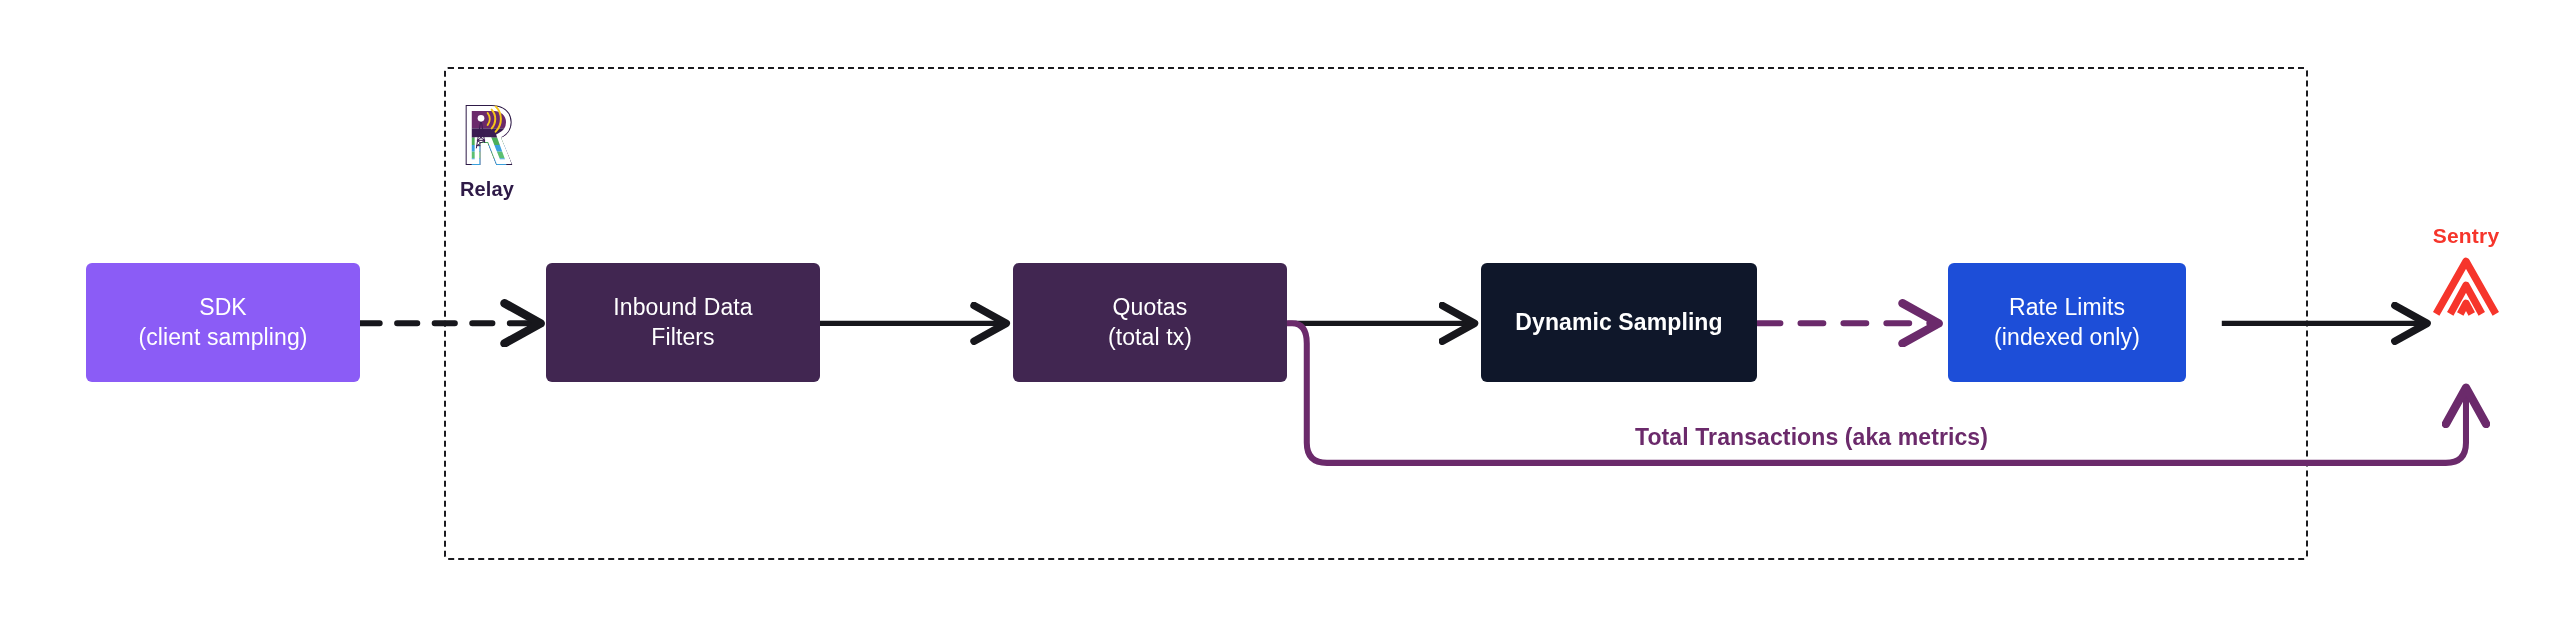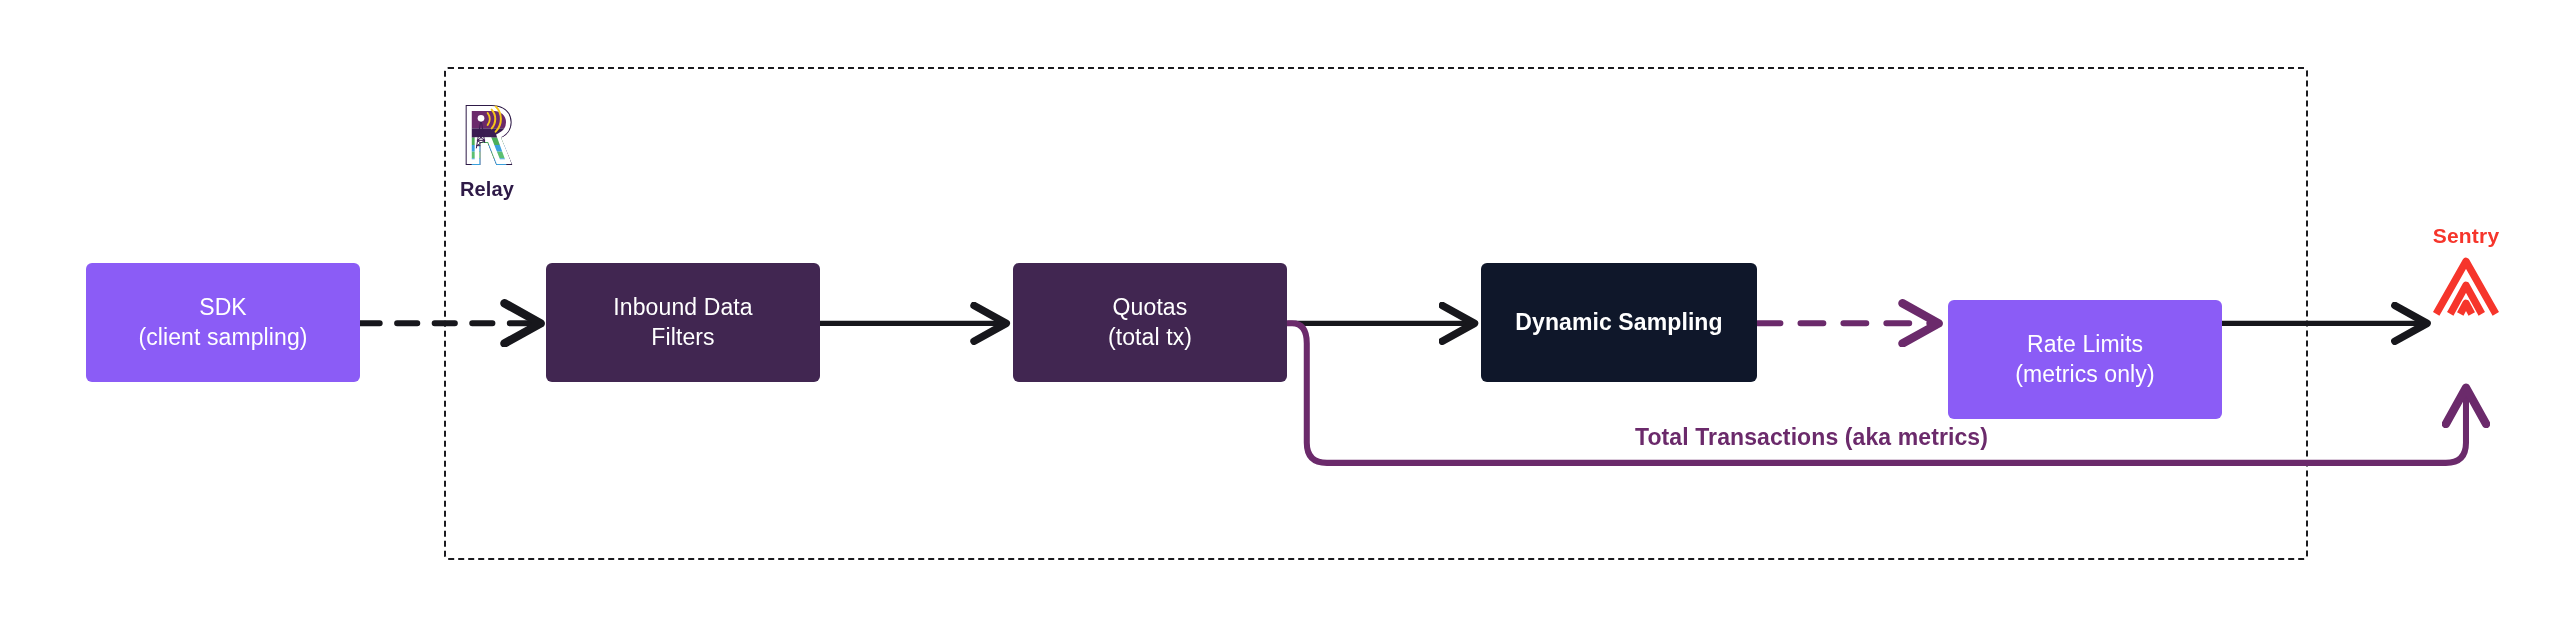--- a/index.html
+++ b/index.html
@@ -165,23 +165,23 @@
   <div class="node" style="left:546px;top:263px;width:274px;height:119px;background:#412651;">
     <span class="l1">Inbound Data</span>
     <span class="l2">Filters</span>
   </div>
 
   <div class="node" style="left:1481px;top:263px;width:276px;height:119px;background:#0f172a;font-weight:bold;">
     <span class="l1">Dynamic Sampling</span>
 
   </div>
 
-  <div class="node" style="left:1948px;top:263px;width:274px;height:119px;background:#8b5cf6;margin-top:37px;">
+  <div class="node" style="left:1948px;top:263px;width:238px;height:119px;background:#1d4ed8;">
     <span class="l1">Rate Limits</span>
-    <span class="l2">(metrics only)</span>
+    <span class="l2">(indexed only)</span>
   </div>
 
   <div class="metrics-label" style="left:1635px;top:424px;">Total Transactions (aka metrics)</div>
 
   <div class="sentry-wrap" style="left:2431px;top:224px;">
     <div class="sentry-label">Sentry</div>
     <svg class="sentry-mark" viewBox="0 0 104 96">
       <g fill="none" stroke="#F6352B" stroke-width="11" stroke-linecap="square" stroke-linejoin="round">
 
         <path d="M10 88 L52 14 L94 88"></path>

